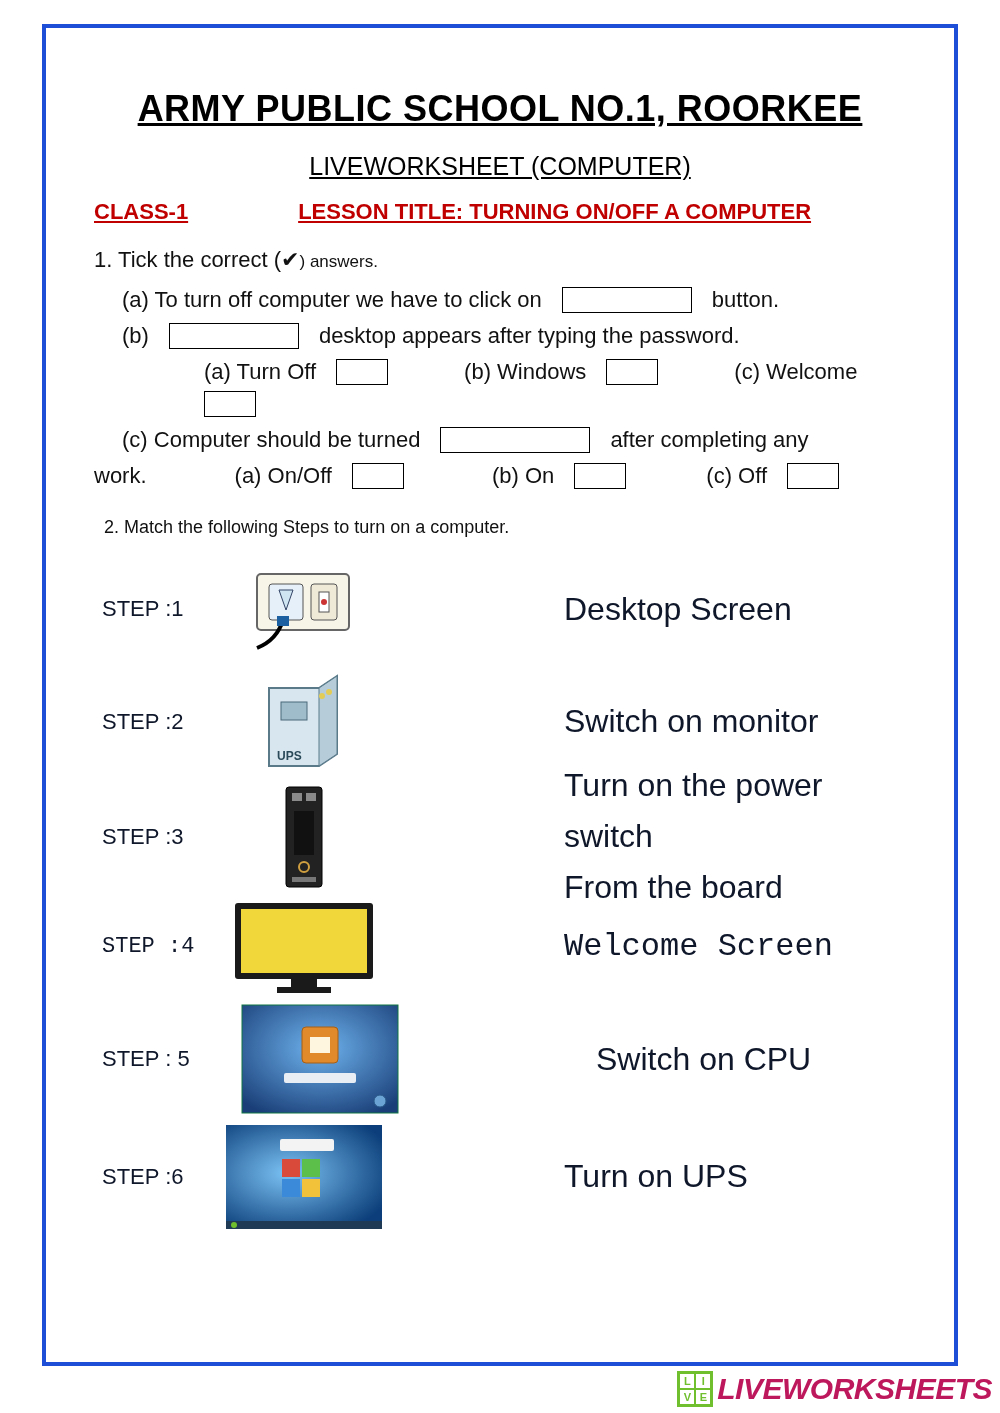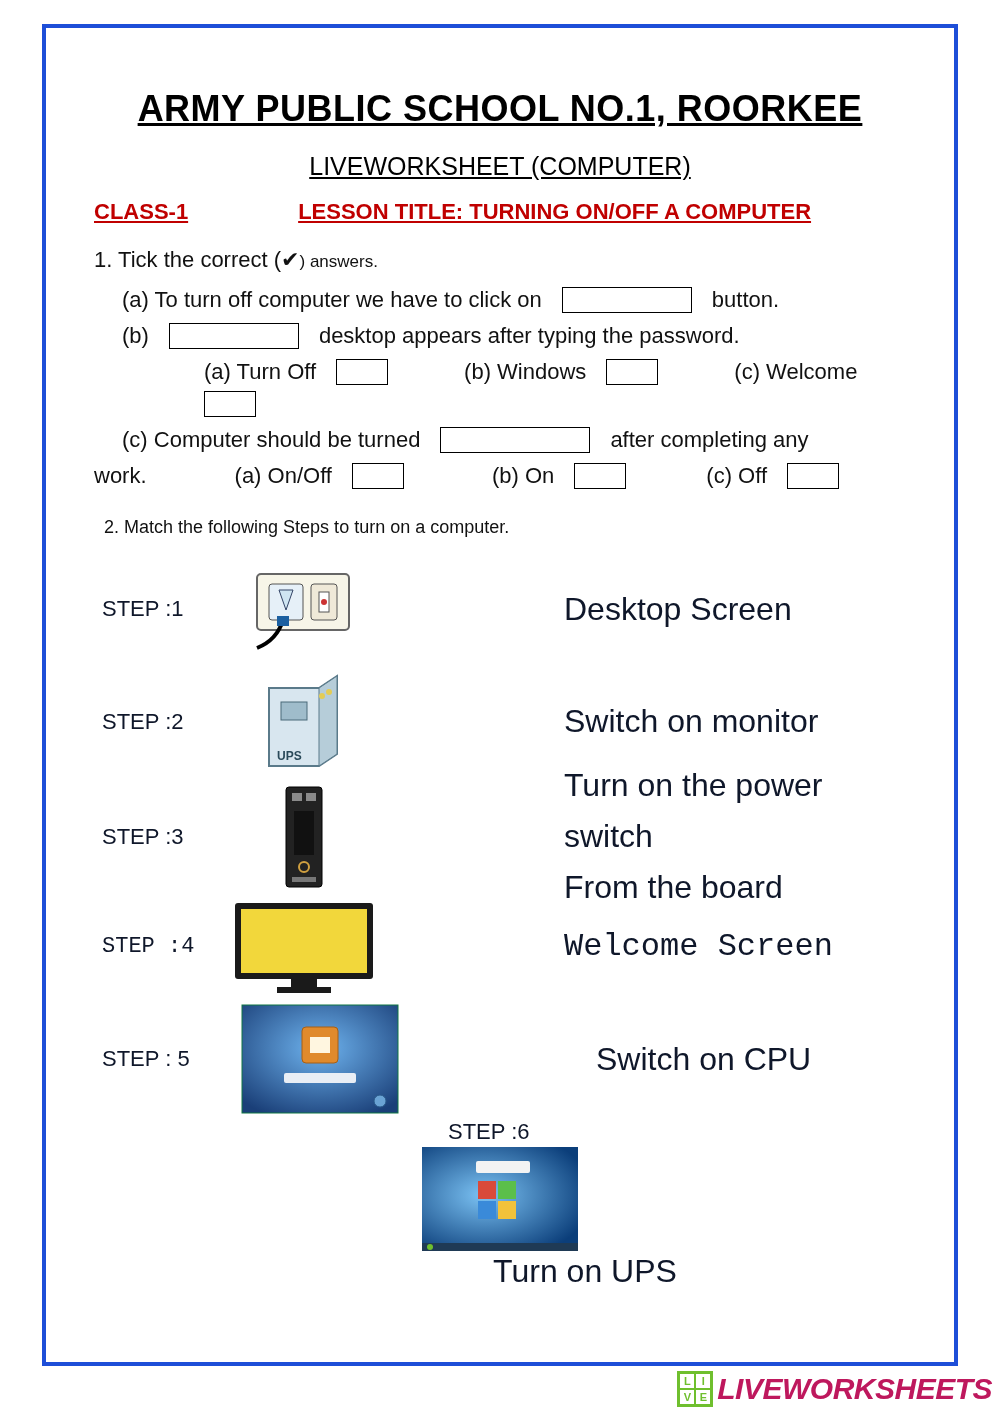--- a/index.html
+++ b/index.html
@@ -87,21 +87,21 @@
     color: #0f172a;
   }
   .row .label { width: 120px; padding-left: 8px; }
   .row .imgcell { width: 180px; display:flex; justify-content:center; }
   .row .rlabel { flex: 1; padding-left: 170px; font-size: 32px; }
   .row1 { height: 110px; }
   .row2 { height: 115px; }
   .row3 { height: 115px; }
   .row4 { height: 105px; font-family: Liberation Mono, monospace; }
   .row5 { height: 120px; gap: 16px; }
-  .row6 { height: 115px; flex-direction: column; }
+  .row6 { height: 115px; }
 
   
   .wm {
     position: absolute;
     right: 8px;
     bottom: 6px;
     display: flex;
     align-items: center;
     gap: 4px;
   }

